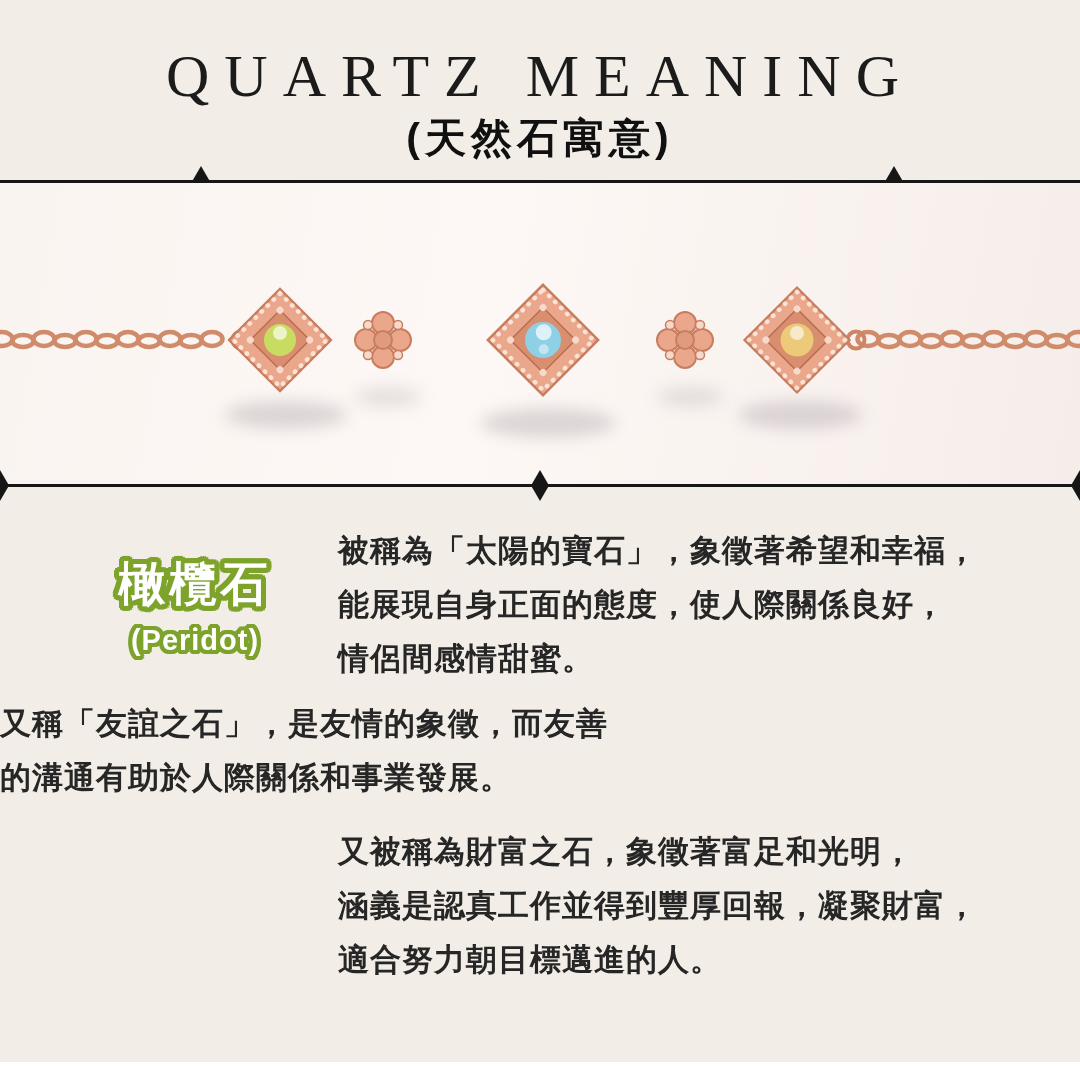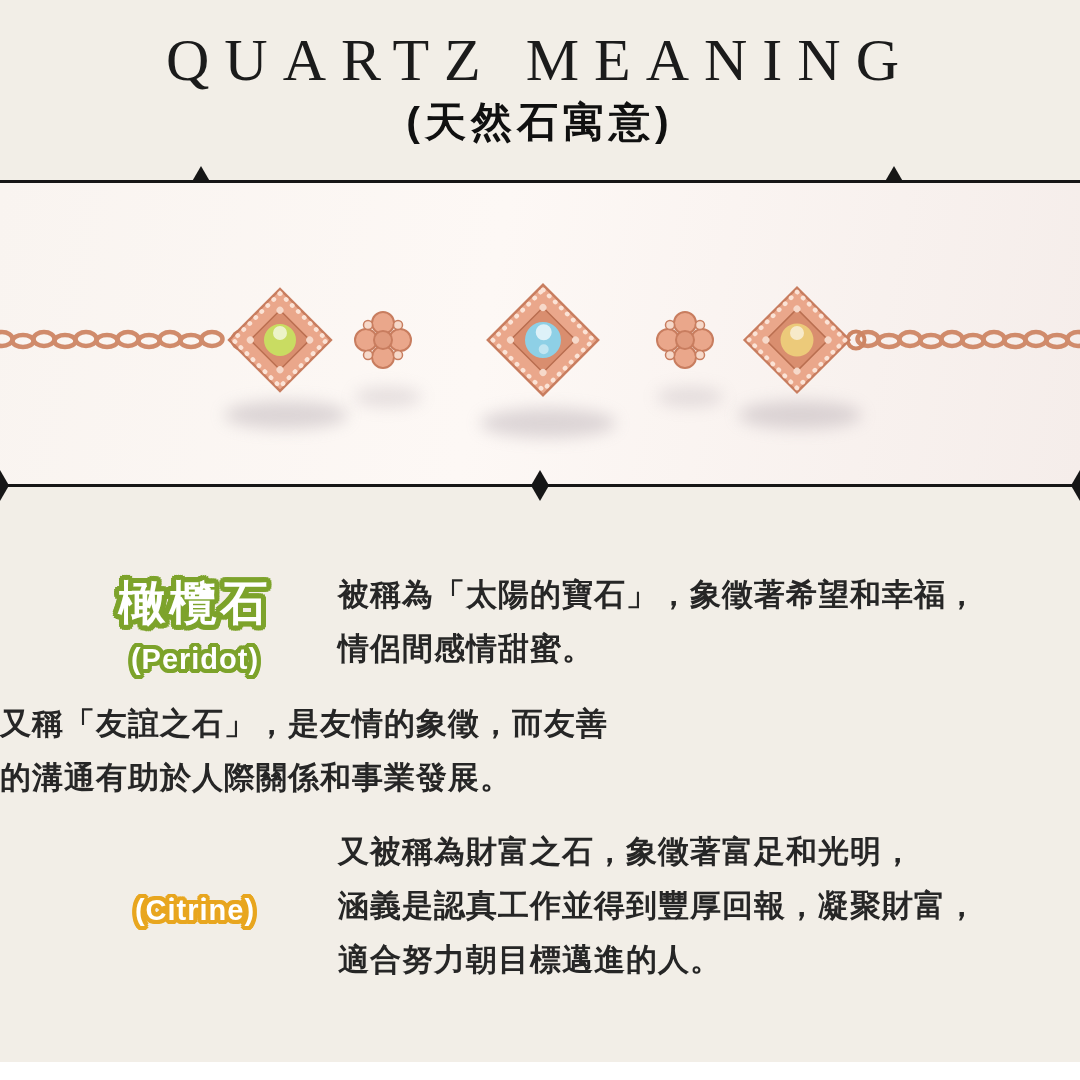--- a/index.html
+++ b/index.html
@@ -5,40 +5,40 @@
   :root{
     --background:#f2eee7; --title:#1b1b1b; --body_text:#262626;
     --divider:#161616; --rose_gold:#e0997e; --photo_bg:#faf5f2;
   }
   *{margin:0;padding:0;box-sizing:border-box;}
   html,body{width:1080px;height:1080px;}
   body{font-family:"Liberation Sans",sans-serif;background:#ffffff;}
   .page{position:relative;width:1080px;height:1080px;background:var(--background);overflow:hidden;}
 
   
-  .header{position:absolute;top:26px;left:0;right:0;text-align:center;}
+  .header{position:absolute;top:42px;left:0;right:0;text-align:center;}
   .title{font-family:"Liberation Serif","DejaVu Serif",serif;font-weight:400;
          font-size:60px;letter-spacing:15px;color:var(--title);}
   .subtitle{font-size:41px;font-weight:700;letter-spacing:5px;color:#101010;}
 
   
   .divider{position:absolute;left:0;right:0;height:3px;background:var(--divider);}
   .divider-top{top:180px;}
   .divider-bottom{top:484px;}
   .dia{position:absolute;top:-14px;width:18px;height:31px;background:var(--divider);
        clip-path:polygon(50% 0,100% 50%,50% 100%,0 50%);}
 
   
   .photo{position:absolute;top:183px;left:0;width:1080px;height:301px;
          background:linear-gradient(100deg,#f9f4f0 0%,#fdf8f5 45%,#f5edea 100%);}
   .photo svg{display:block;width:1080px;height:301px;}
 
   
   .stone{position:absolute;left:0;right:0;display:flex;align-items:center;}
-  .stone-1{top:508px;height:168px;align-items:flex-end;}
+  .stone-1{top:521px;height:168px;}
   .stone-2{top:692px;height:118px;}
   .stone-3{top:830px;height:152px;}
   .stone-left{width:338px;padding-left:52px;text-align:center;flex:none;}
   .stone-right{flex:1;padding-right:28px;}
   .zh{--oc:#888;font-size:47px;font-weight:700;letter-spacing:4px;color:#ffffff;
       text-shadow:5px 0 0 var(--oc),-5px 0 0 var(--oc),0 5px 0 var(--oc),0 -5px 0 var(--oc),
         4px 4px 0 var(--oc),-4px 4px 0 var(--oc),4px -4px 0 var(--oc),-4px -4px 0 var(--oc),
         2px 5px 0 var(--oc),-2px 5px 0 var(--oc),2px -5px 0 var(--oc),-2px -5px 0 var(--oc),
         5px 2px 0 var(--oc),-5px 2px 0 var(--oc),5px -2px 0 var(--oc),-5px -2px 0 var(--oc);}
   .en{--oc:#888;font-size:29px;font-weight:700;letter-spacing:1px;color:#ffffff;margin-top:8px;
@@ -177,34 +177,34 @@
     <span class="dia" style="left:1071px"></span>
   </div>
 
   <section class="stone stone-1">
     <div class="stone-left">
       <div class="zh" style="--oc: #7da32b;">橄欖石</div>
       <div class="en" style="--oc: #7da32b;">(Peridot)</div>
     </div>
     <div class="stone-right">
       <div class="line">被稱為「太陽的寶石」，象徵著希望和幸福，</div>
+      <div class="line">能展現自身正面的態度，使人際關係良好，</div>
       <div class="line">情侶間感情甜蜜。</div>
     </div>
   </section>
 
   <section class="stone stone-2">
     <div class="stone-right">
       <div class="line">又稱「友誼之石」，是友情的象徵，而友善</div>
       <div class="line">的溝通有助於人際關係和事業發展。</div>
     </div>
   </section>
 
   <section class="stone stone-3">
     <div class="stone-left">
-      <div class="en" style="--oc: #e8a61f;">(Citrine)</div>
     </div>
     <div class="stone-right">
       <div class="line">又被稱為財富之石，象徵著富足和光明，</div>
       <div class="line">涵義是認真工作並得到豐厚回報，凝聚財富，</div>
       <div class="line">適合努力朝目標邁進的人。</div>
     </div>
   </section>
 
   <div class="bottom-band"></div>
 </div>

